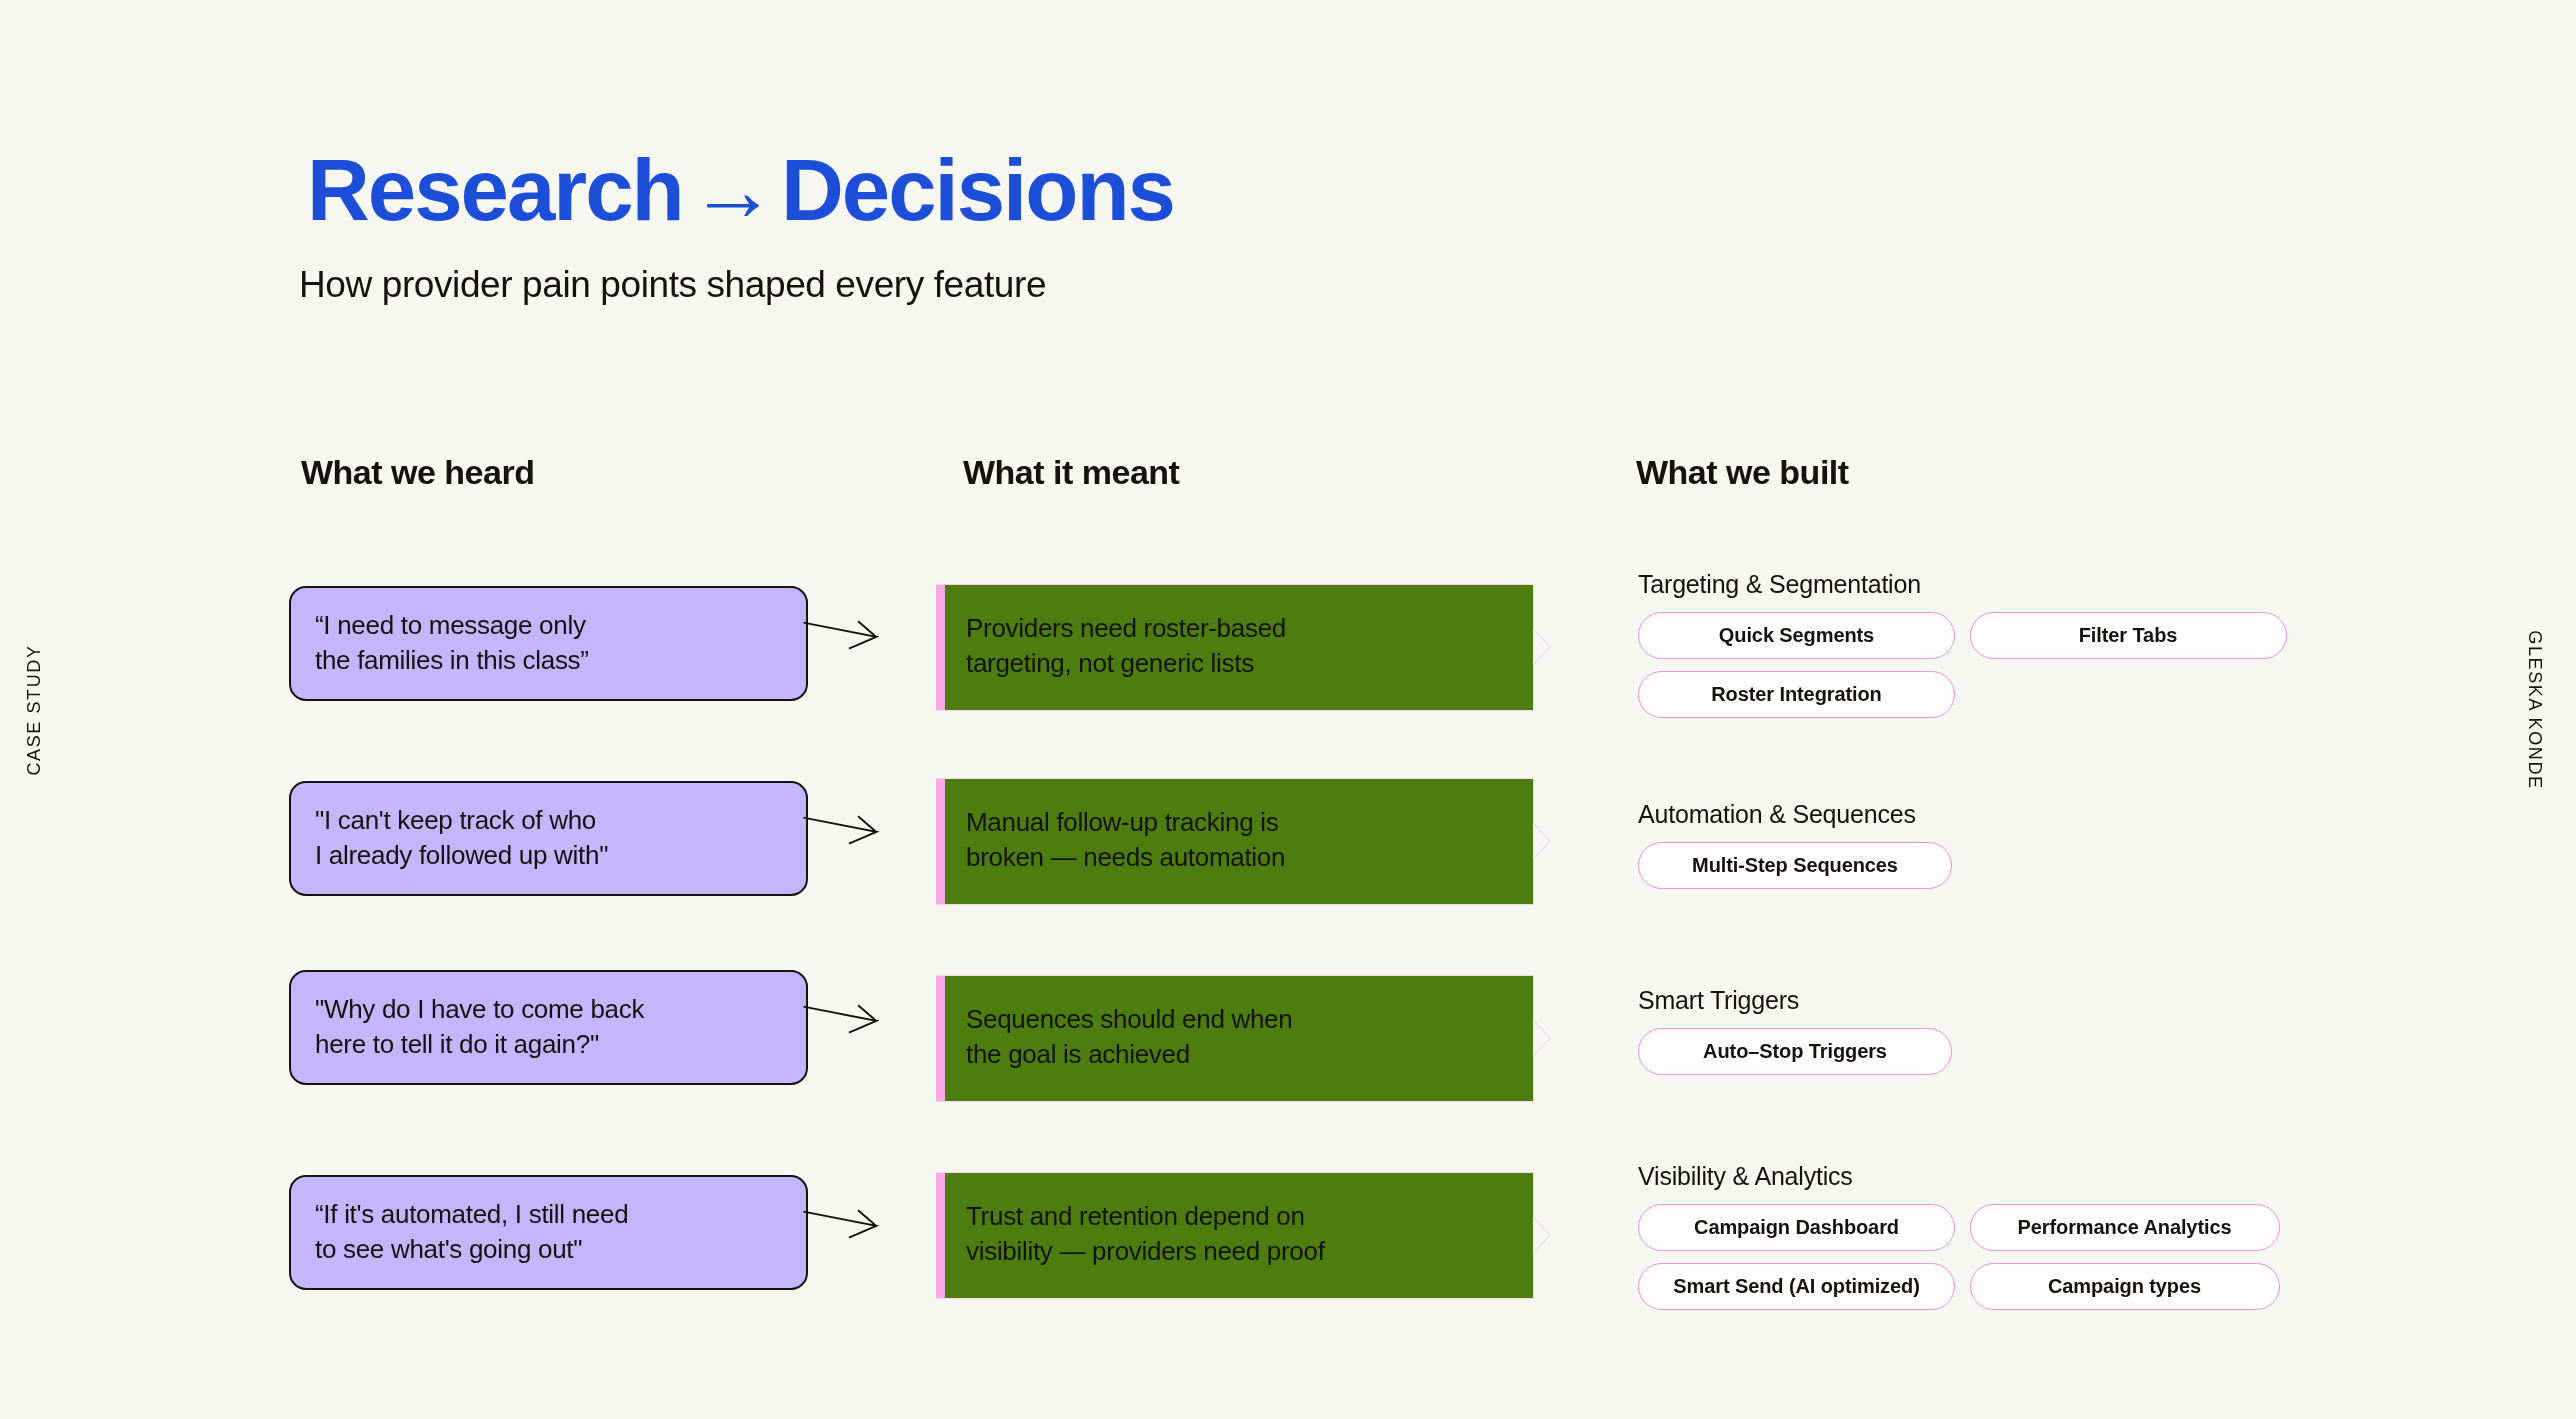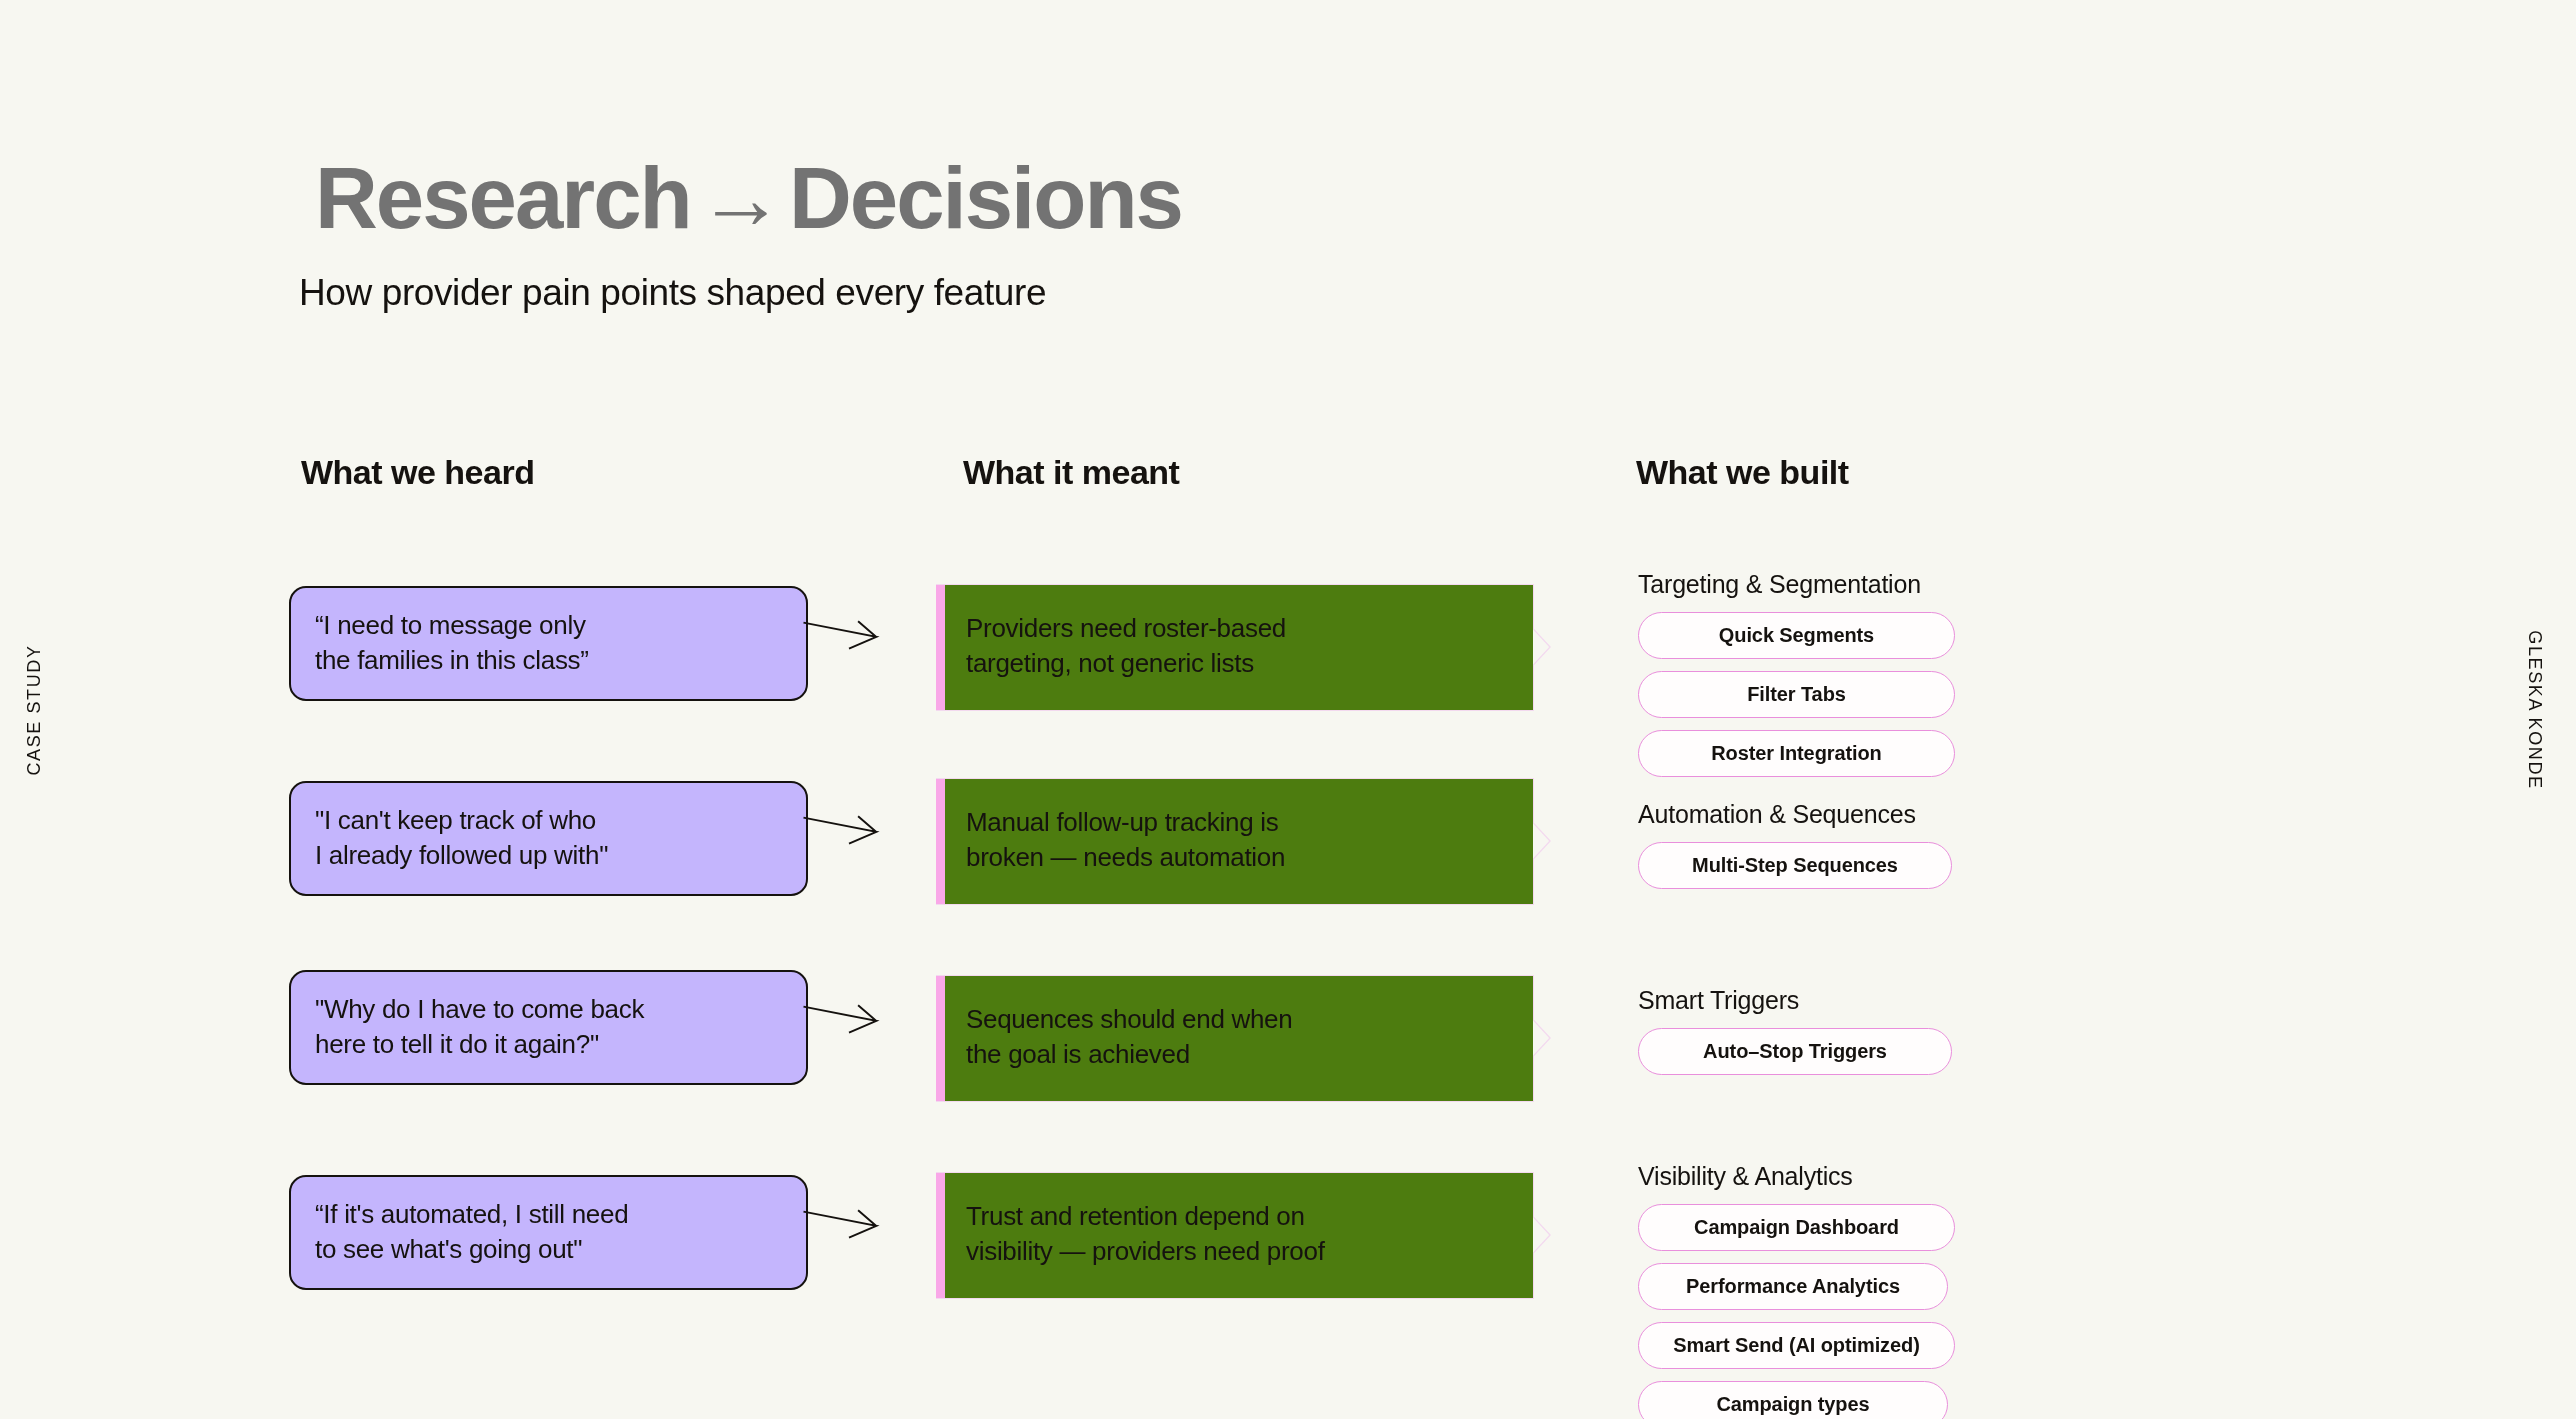--- a/index.html
+++ b/index.html
@@ -40,22 +40,22 @@
     position: absolute;
     left: 299px;
     top: 138px;
     width: 1840px;
   }
   .title {
     font-size: 87px;
     font-weight: 700;
     letter-spacing: -2px;
     line-height: 1.02;
-    margin: 16px;
-    color: #737373;
+    margin: 8px;
+    color: #1d4ed8;
   }
   .title .arrow {
     font-weight: 400;
     padding: 0 6.6px;
   }
   .subtitle {
     font-size: 37px;
     font-weight: 400;
     letter-spacing: -0.4px;
     margin: 29px 0 0 0;
@@ -158,21 +158,20 @@
     font-size: 25px;
     font-weight: 400;
     letter-spacing: -0.2px;
     color: #15120f;
     margin-bottom: 13px;
   }
   .chips {
     display: flex;
     flex-wrap: wrap;
     gap: 12px 14.5px;
-    flex-direction: column;
   }
   .chip {
     border: 1.3px solid #e98fdc;
     border-radius: 656px;
     background: #fffdfd;
     padding: 10.5px 20px;
     font-size: 20px;
     font-weight: 700;
     letter-spacing: -0.1px;
     color: #15120f;

